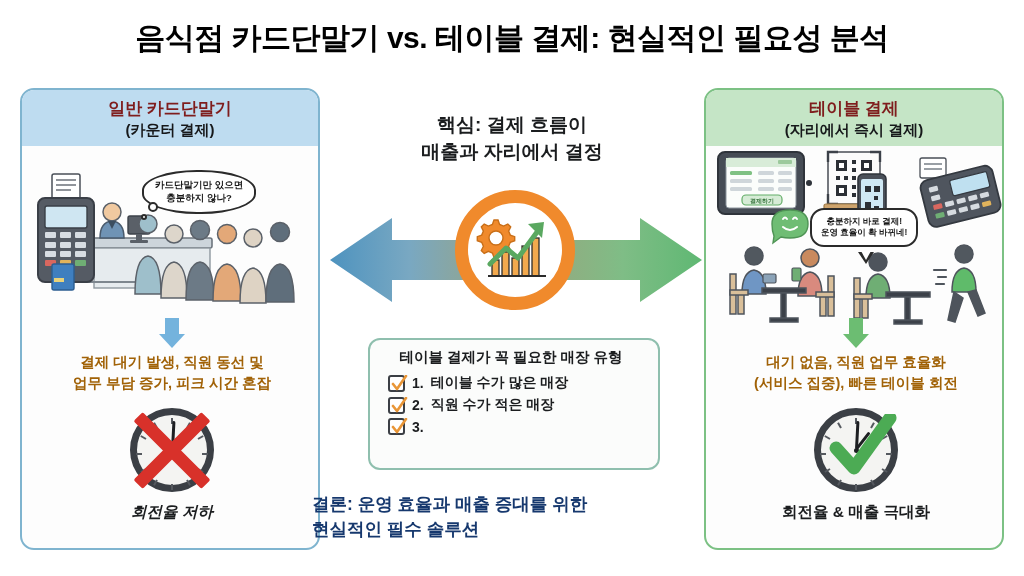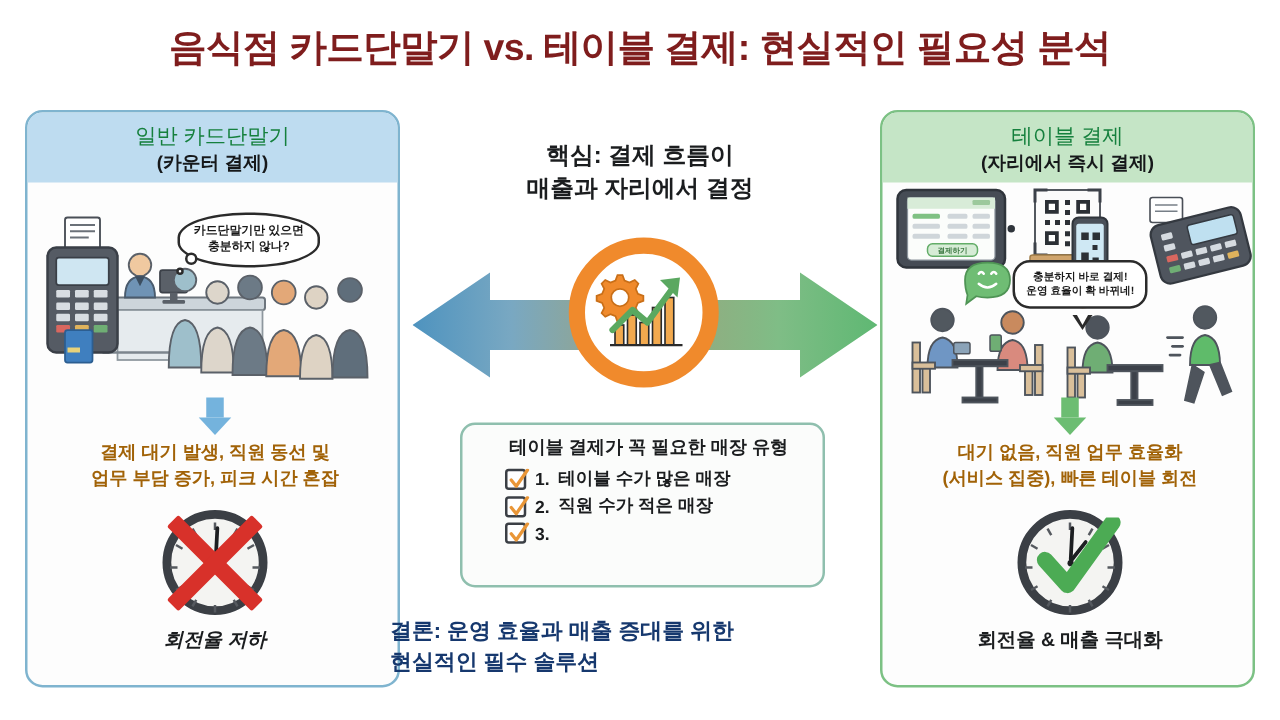--- a/index.html
+++ b/index.html
@@ -8,38 +8,38 @@
     background:#ffffff;
     font-family:"Liberation Sans","DejaVu Sans",sans-serif;
     overflow:hidden; position:relative;
   }
   .page { position:relative; width:1024px; height:576px; }
 
   
   .title {
     position:absolute; top:18px; left:0; width:1024px;
     text-align:center; font-size:30px; font-weight:bold;
-    color:#7f1d1d; letter-spacing:-0.5px; white-space:nowrap;
+    color:#000000; letter-spacing:-0.5px; white-space:nowrap;
   }
 
   
   .panel {
     position:absolute; top:88px; width:300px; height:462px;
     border-radius:14px; overflow:hidden; background:#fdfdfd;
   }
   .panel.left  { left:20px;  border:2px solid #7fb4cf; }
   .panel.right { left:704px; border:2px solid #7cc184; }
 
   .panel-head {
     height:56px; display:flex; flex-direction:column;
     align-items:center; justify-content:center; gap:1px;
   }
   .panel.left  .panel-head { background:#bedcf0; }
   .panel.right .panel-head { background:#c5e5c6; }
-  .panel-head .h1 { font-size:17px; font-weight:normal; color:#15803d; }
+  .panel-head .h1 { font-size:17px; font-weight:bold; color:#7f1d1d; }
   .panel-head .h2 { font-size:15px; font-weight:bold; color:#16181a; }
 
   .panel-body { position:relative; height:404px; }
 
   
   .illus { position:relative; width:300px; height:180px; }
 
   
   .bubble {
     position:absolute; background:#fff; border:2px solid #2b2b2b;
@@ -118,21 +118,21 @@
 
   .hub {
     position:absolute; left:455px; top:190px; width:120px; height:120px;
     border-radius:50%; background:#ffffff; border:13px solid #f08a2c;
     display:flex; align-items:center; justify-content:center;
   }
 
   .checkbox-card {
     position:absolute; left:368px; top:338px; width:292px; height:132px;
     background:#fbfcfb; border:2px solid #8fbfae; border-radius:12px;
-    padding:8px 10px 0 20px;
+    padding:8px 10px 0 4px;
   }
   .cc-title { text-align:center; font-size:14.5px; font-weight:bold;
     color:#1b1d1f; margin-bottom:5px; }
   .cc-row { display:flex; align-items:center; gap:7px; padding:2px 0 2px 14px; }
   .cc-box { width:17px; height:17px; border:2px solid #3b3f45; border-radius:3px;
     position:relative; flex:none; background:#fff; }
   .cc-box svg { position:absolute; left:1px; top:-2px; }
   .cc-text { font-size:14px; font-weight:bold; color:#1b1d1f; white-space:nowrap; }
 
   .conclusion {

